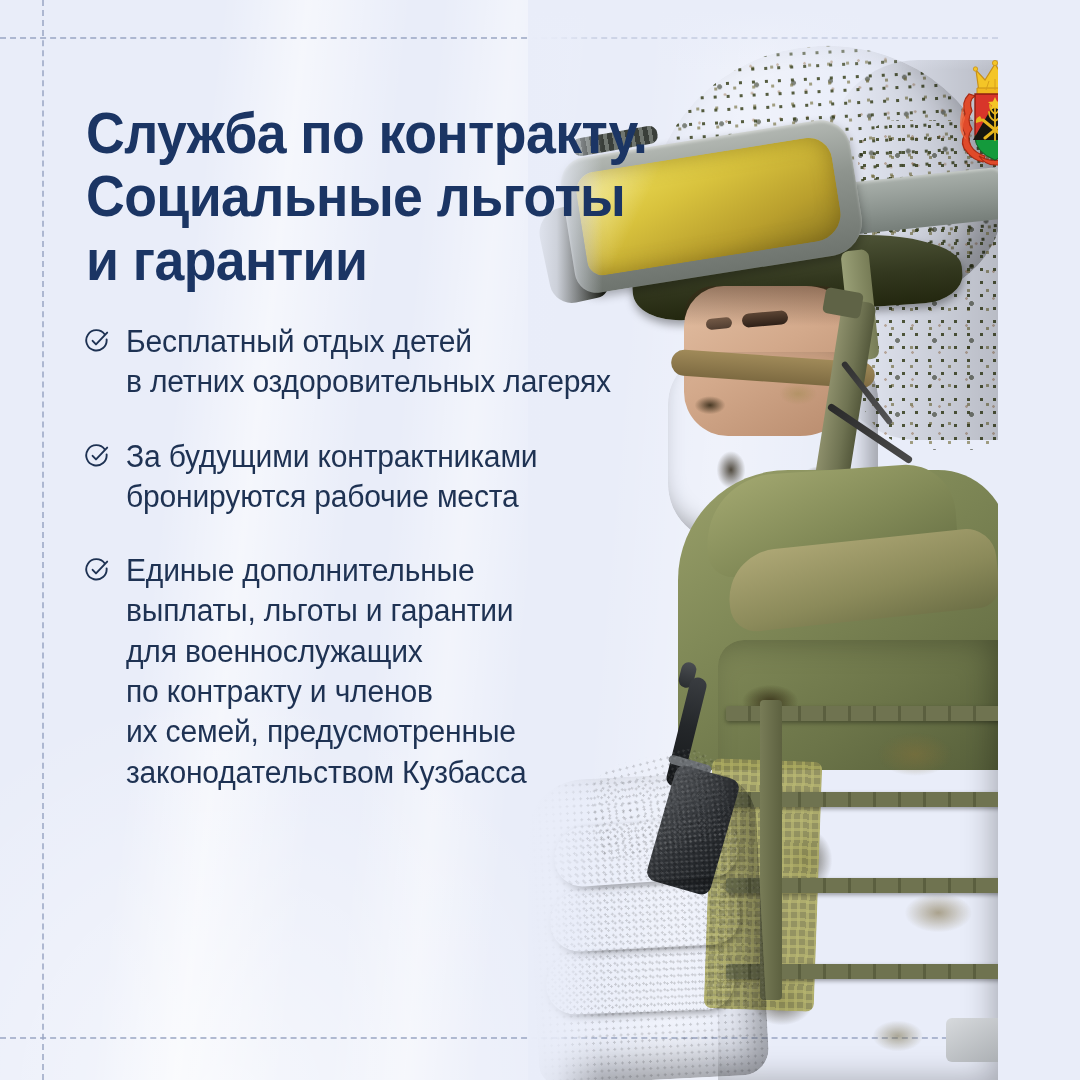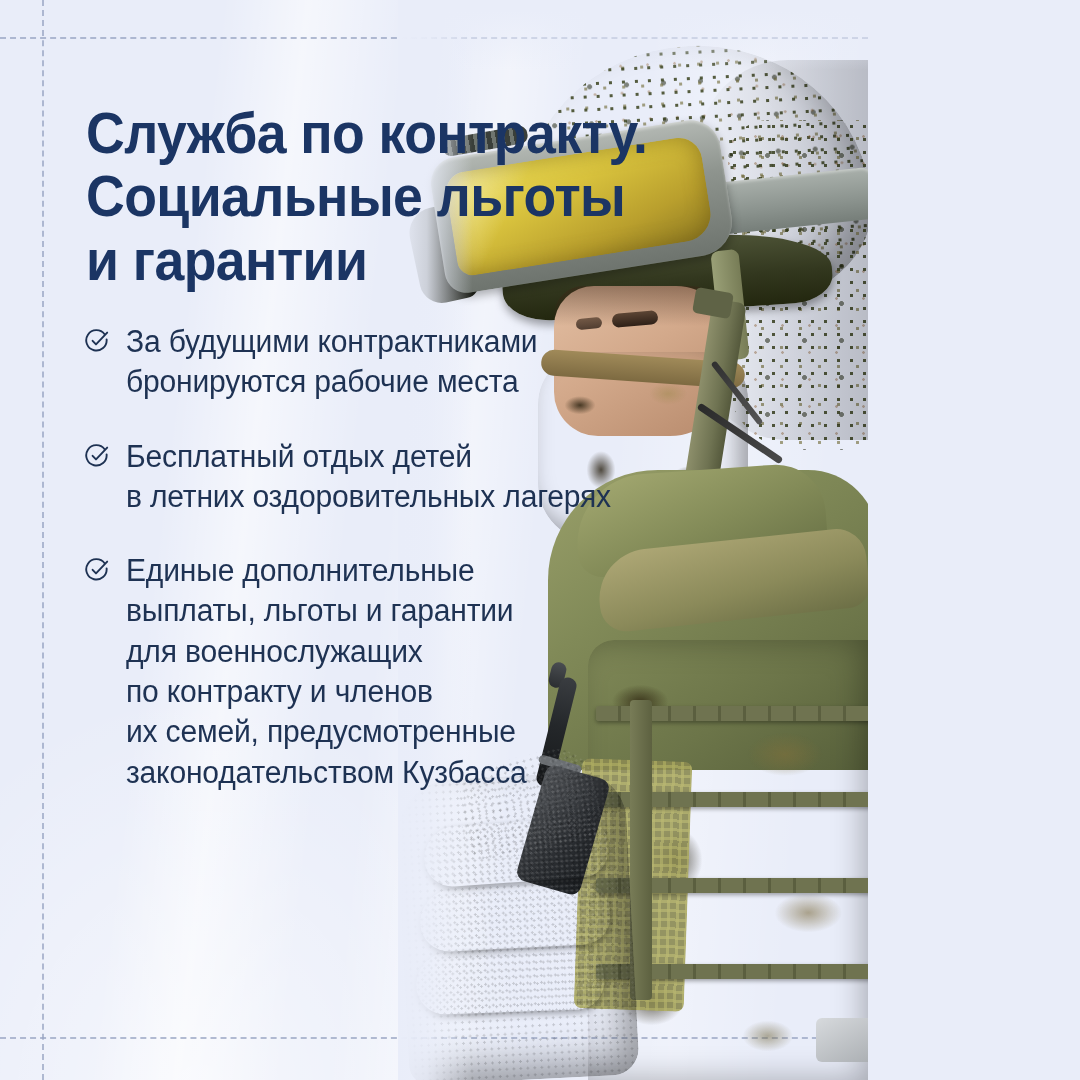--- a/index.html
+++ b/index.html
@@ -1,21 +1,21 @@
 <!DOCTYPE html>
 <html><head>
 <meta charset="utf-8">
 <style>
   html,body{margin:0;padding:0;}
   body{
     width:1080px;height:1080px;overflow:hidden;
     font-family:"Liberation Sans","DejaVu Sans",sans-serif;
     background:#e9edf9;
   }
-  .poster{position:relative;width:868px;height:1080px;overflow:hidden;background:#e9edf9;}
+  .poster{position:relative;width:998px;height:1080px;overflow:hidden;background:#e9edf9;}
 
   
   .bg-base{position:absolute;inset:0;background:#e9edf9;}
   .bg-band{position:absolute;top:-10%;height:130%;pointer-events:none;}
   .band-a{left:150px;width:190px;transform:skewX(-7deg);
     background:linear-gradient(90deg,rgba(255,255,255,0) 0%,rgba(255,255,255,.55) 45%,rgba(255,255,255,0) 100%);}
   .band-b{left:380px;width:150px;transform:skewX(-6deg);
     background:linear-gradient(90deg,rgba(255,255,255,0) 0%,rgba(255,255,255,.42) 50%,rgba(255,255,255,0) 100%);}
   .band-c{left:600px;width:220px;transform:skewX(-5deg);
     background:linear-gradient(90deg,rgba(255,255,255,0) 0%,rgba(255,255,255,.30) 50%,rgba(255,255,255,0) 100%);}
@@ -314,35 +314,35 @@
   <div class="list">
 
     <div class="item">
       <span class="chk">
         <svg viewBox="0 0 26 26" width="26" height="26">
           <path d="M20.6 6.2 A10.2 10.2 0 1 0 22.6 11.4" fill="none" stroke="#1e3253" stroke-width="1.9" stroke-linecap="round"></path>
           <path d="M8.6 12.8 L12 16.4 L23.2 4.6" fill="none" stroke="#1e3253" stroke-width="1.9" stroke-linecap="round" stroke-linejoin="round"></path>
         </svg>
       </span>
       <span class="item-text">
-        <span class="ln">За будущими контрактниками</span>
-        <span class="ln">бронируются рабочие места</span>
+        <span class="ln">Бесплатный отдых детей</span>
+        <span class="ln">в летних оздоровительных лагерях</span>
       </span>
     </div>
 
     <div class="item">
       <span class="chk">
         <svg viewBox="0 0 26 26" width="26" height="26">
           <path d="M20.6 6.2 A10.2 10.2 0 1 0 22.6 11.4" fill="none" stroke="#1e3253" stroke-width="1.9" stroke-linecap="round"></path>
           <path d="M8.6 12.8 L12 16.4 L23.2 4.6" fill="none" stroke="#1e3253" stroke-width="1.9" stroke-linecap="round" stroke-linejoin="round"></path>
         </svg>
       </span>
       <span class="item-text">
-        <span class="ln">Бесплатный отдых детей</span>
-        <span class="ln">в летних оздоровительных лагерях</span>
+        <span class="ln">За будущими контрактниками</span>
+        <span class="ln">бронируются рабочие места</span>
       </span>
     </div>
 
 
     <div class="item">
       <span class="chk">
         <svg viewBox="0 0 26 26" width="26" height="26">
           <path d="M20.6 6.2 A10.2 10.2 0 1 0 22.6 11.4" fill="none" stroke="#1e3253" stroke-width="1.9" stroke-linecap="round"></path>
           <path d="M8.6 12.8 L12 16.4 L23.2 4.6" fill="none" stroke="#1e3253" stroke-width="1.9" stroke-linecap="round" stroke-linejoin="round"></path>
         </svg>

